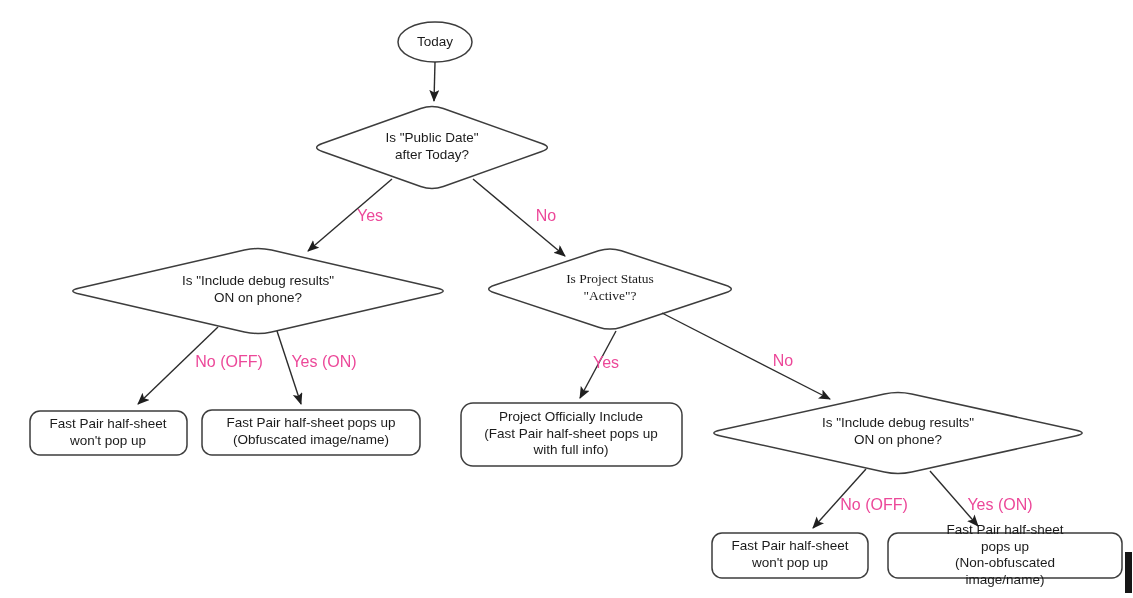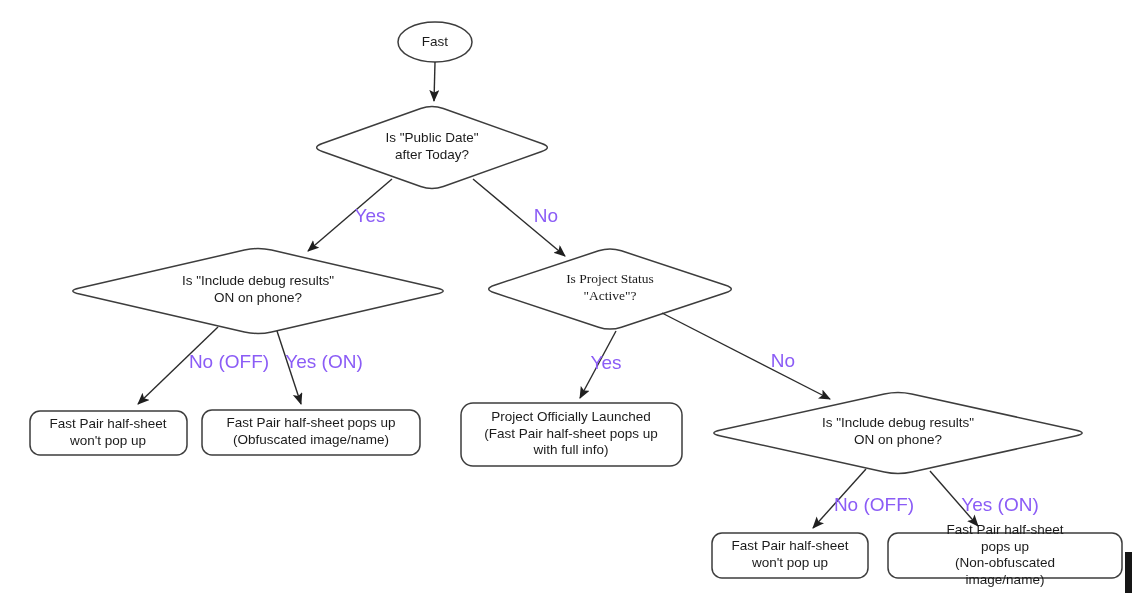--- a/index.html
+++ b/index.html
@@ -19,22 +19,22 @@
     white-space: pre-line;
     text-align: center;
     font-size: 13.5px;
     line-height: 1.24;
     color: #1b1b1b;
   }
   .edge-label {
     position: absolute;
     transform: translate(-50%, -50%);
     white-space: nowrap;
-    font-size: 19px;
-    color: #8b5cf6;
+    font-size: 16px;
+    color: #ec4899;
   }
 </style>
 </head>
 <body>
 
 <div class="canvas">
 
   <svg width="1133" height="598" viewBox="0 0 1133 598">
     <defs>
       <marker id="arrowhead" markerUnits="userSpaceOnUse" markerWidth="13" markerHeight="11" refX="11" refY="5" orient="auto">
@@ -64,34 +64,34 @@
     <line x1="218" y1="327" x2="138" y2="404" stroke="#2c2c2c" stroke-width="1.4" marker-end="url(#arrowhead)"></line>
     <line x1="277" y1="331" x2="301" y2="404" stroke="#2c2c2c" stroke-width="1.4" marker-end="url(#arrowhead)"></line>
     <line x1="616" y1="331" x2="580" y2="398" stroke="#2c2c2c" stroke-width="1.4" marker-end="url(#arrowhead)"></line>
     <line x1="662" y1="313" x2="830" y2="399" stroke="#2c2c2c" stroke-width="1.4" marker-end="url(#arrowhead)"></line>
     <line x1="866" y1="469" x2="813" y2="528" stroke="#2c2c2c" stroke-width="1.4" marker-end="url(#arrowhead)"></line>
     <line x1="930" y1="471" x2="978" y2="526" stroke="#2c2c2c" stroke-width="1.4" marker-end="url(#arrowhead)"></line>
 
     <rect x="1125" y="552" width="7" height="41" fill="#161616"></rect>
   </svg>
 
-  <div class="node-label" style="left:435px; top:42px;">Fast</div>
+  <div class="node-label" style="left:435px; top:42px;">Today</div>
   <div class="node-label" style="left:432px; top:147px;">Is "Public Date"
 after Today?</div>
   <div class="node-label" style="left:258px; top:290px;">Is "Include debug results"
 ON on phone?</div>
   <div class="node-label" style="left:610px; top:288px;font-family:Liberation Serif, serif;">Is Project Status
 "Active"?</div>
   <div class="node-label" style="left:898px; top:432px;">Is "Include debug results"
 ON on phone?</div>
   <div class="node-label" style="left:108px; top:433px;">Fast Pair half-sheet
 won't pop up</div>
   <div class="node-label" style="left:311px; top:432px;">Fast Pair half-sheet pops up
 (Obfuscated image/name)</div>
-  <div class="node-label" style="left:571px; top:434px;">Project Officially Launched
+  <div class="node-label" style="left:571px; top:434px;">Project Officially Include
 (Fast Pair half-sheet pops up
 with full info)</div>
   <div class="node-label" style="left:790px; top:555px;">Fast Pair half-sheet
 won't pop up</div>
   <div class="node-label" style="left:1005px; top:555px;">Fast Pair half-sheet pops up
 (Non-obfuscated image/name)</div>
 
   <div class="edge-label" style="left:370px; top:216px;">Yes</div>
   <div class="edge-label" style="left:546px; top:216px;">No</div>
   <div class="edge-label" style="left:229px; top:362px;">No (OFF)</div>

